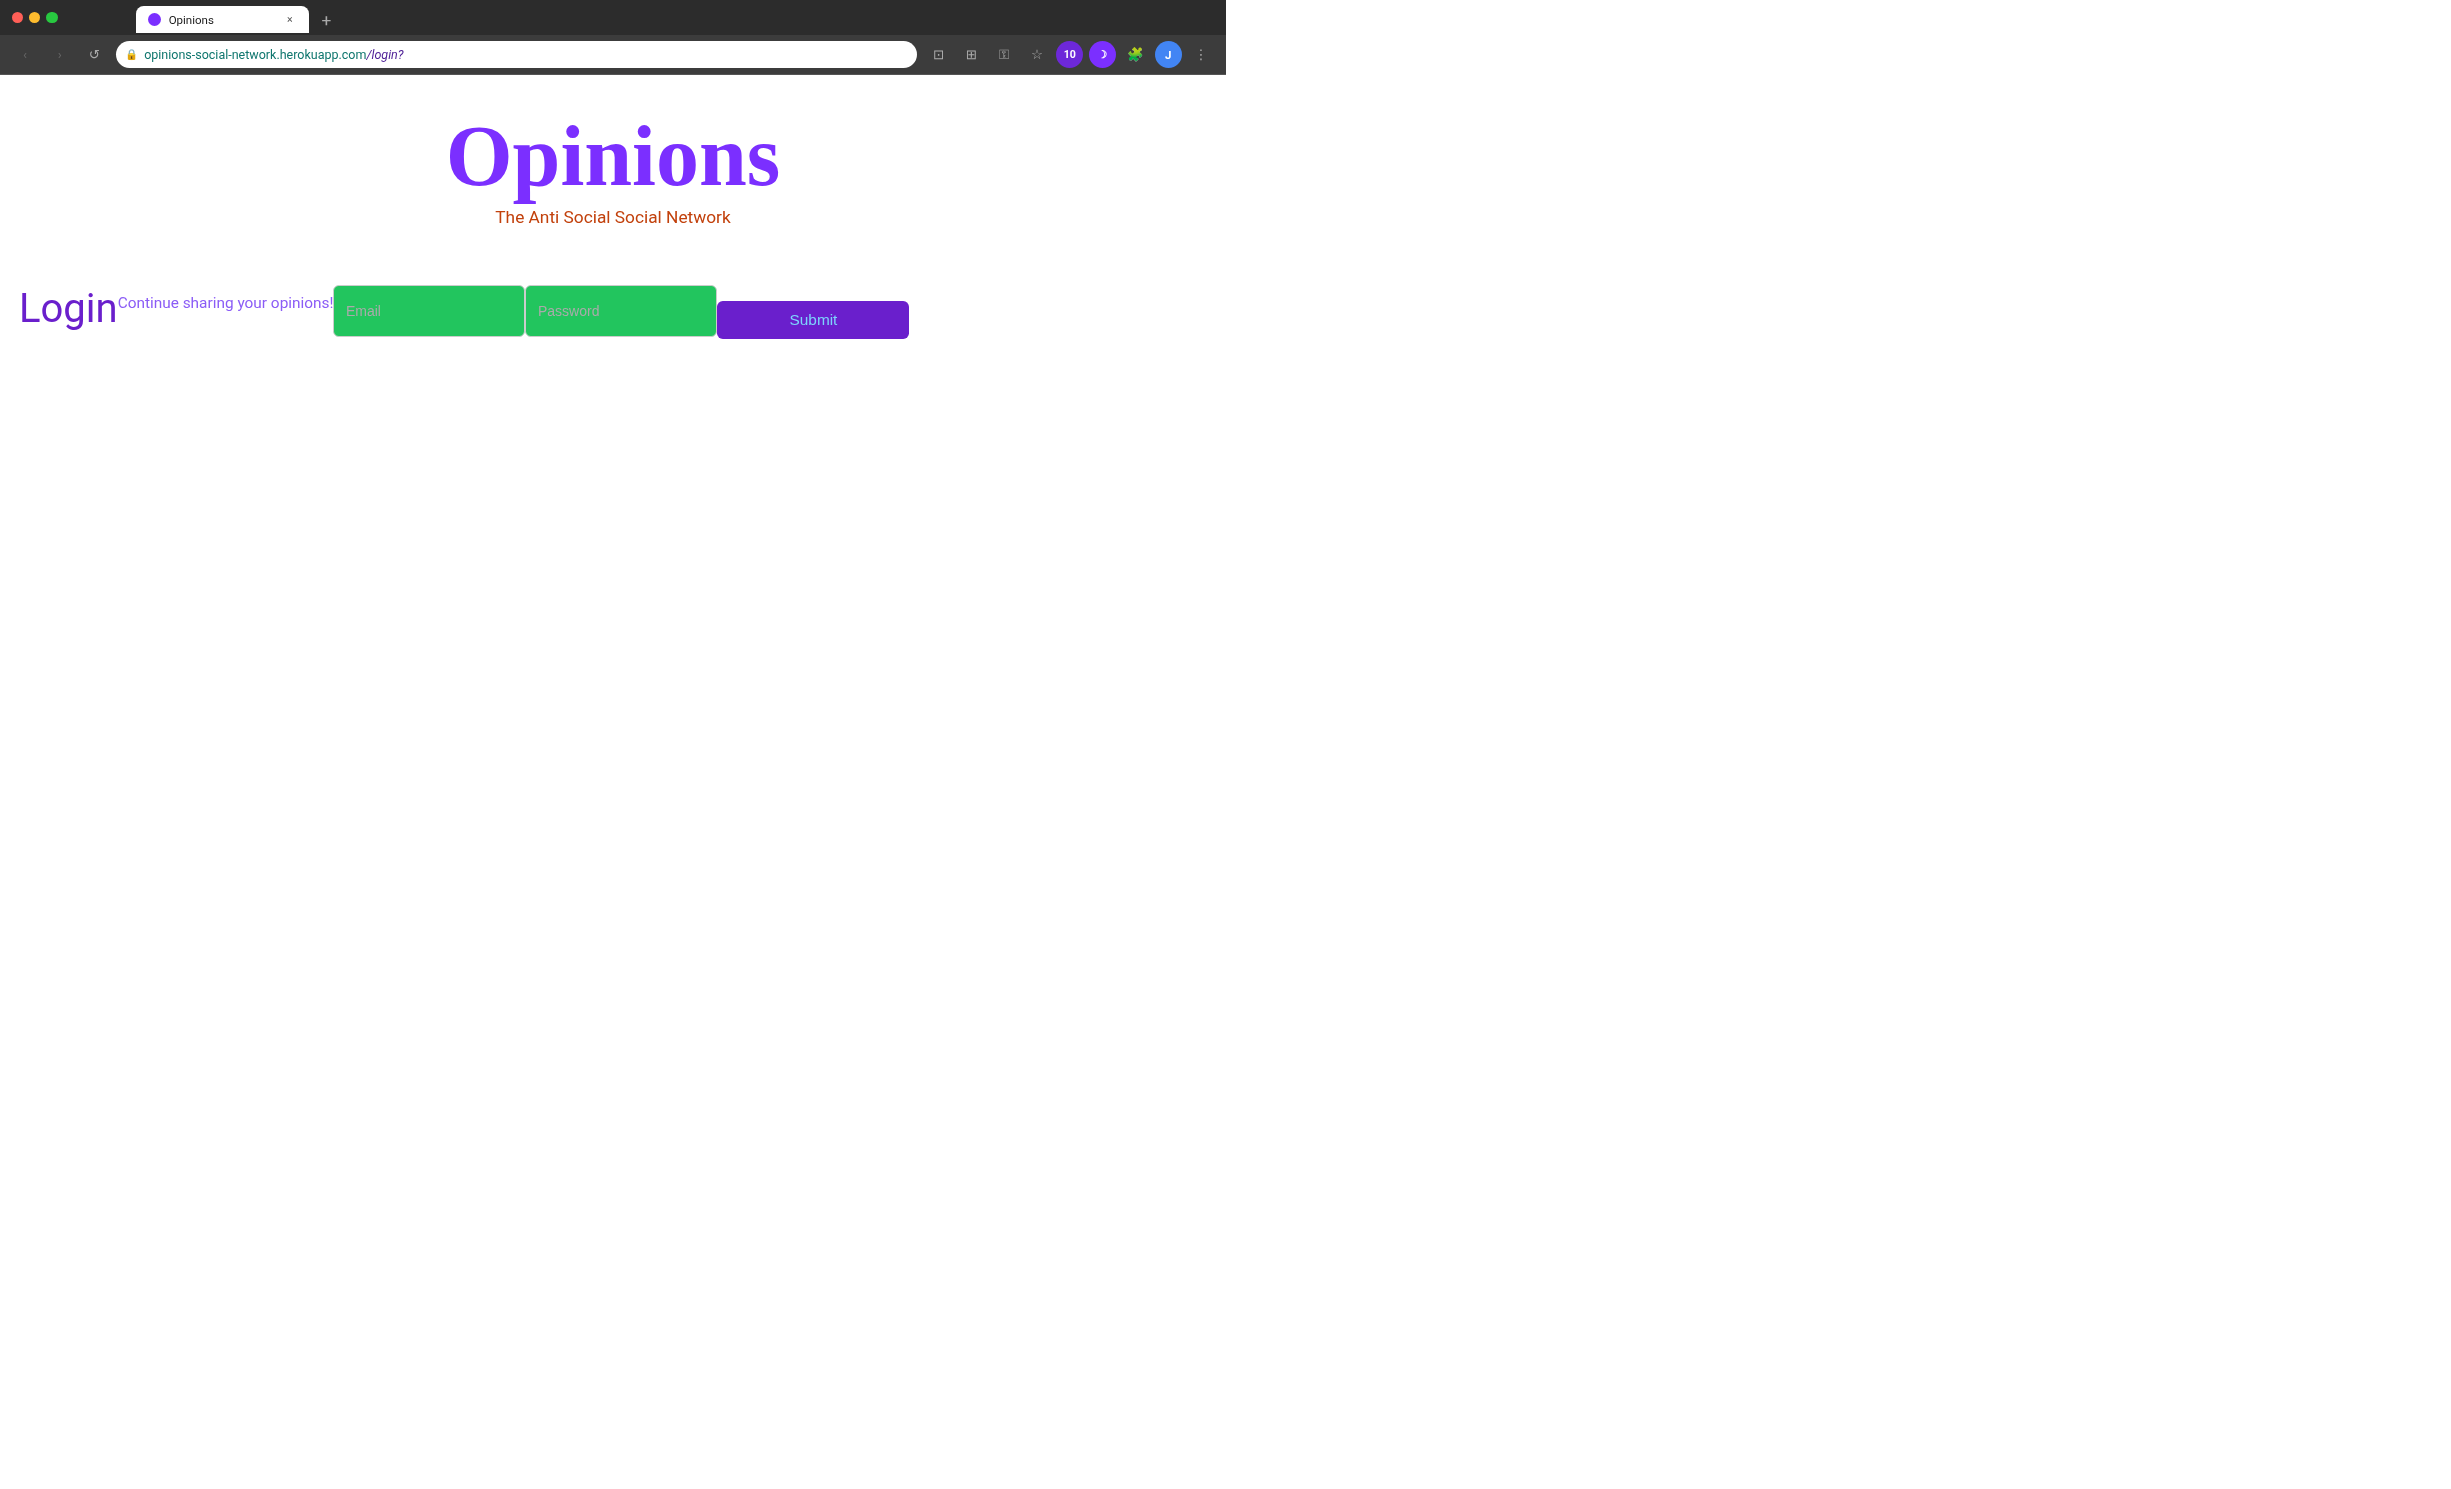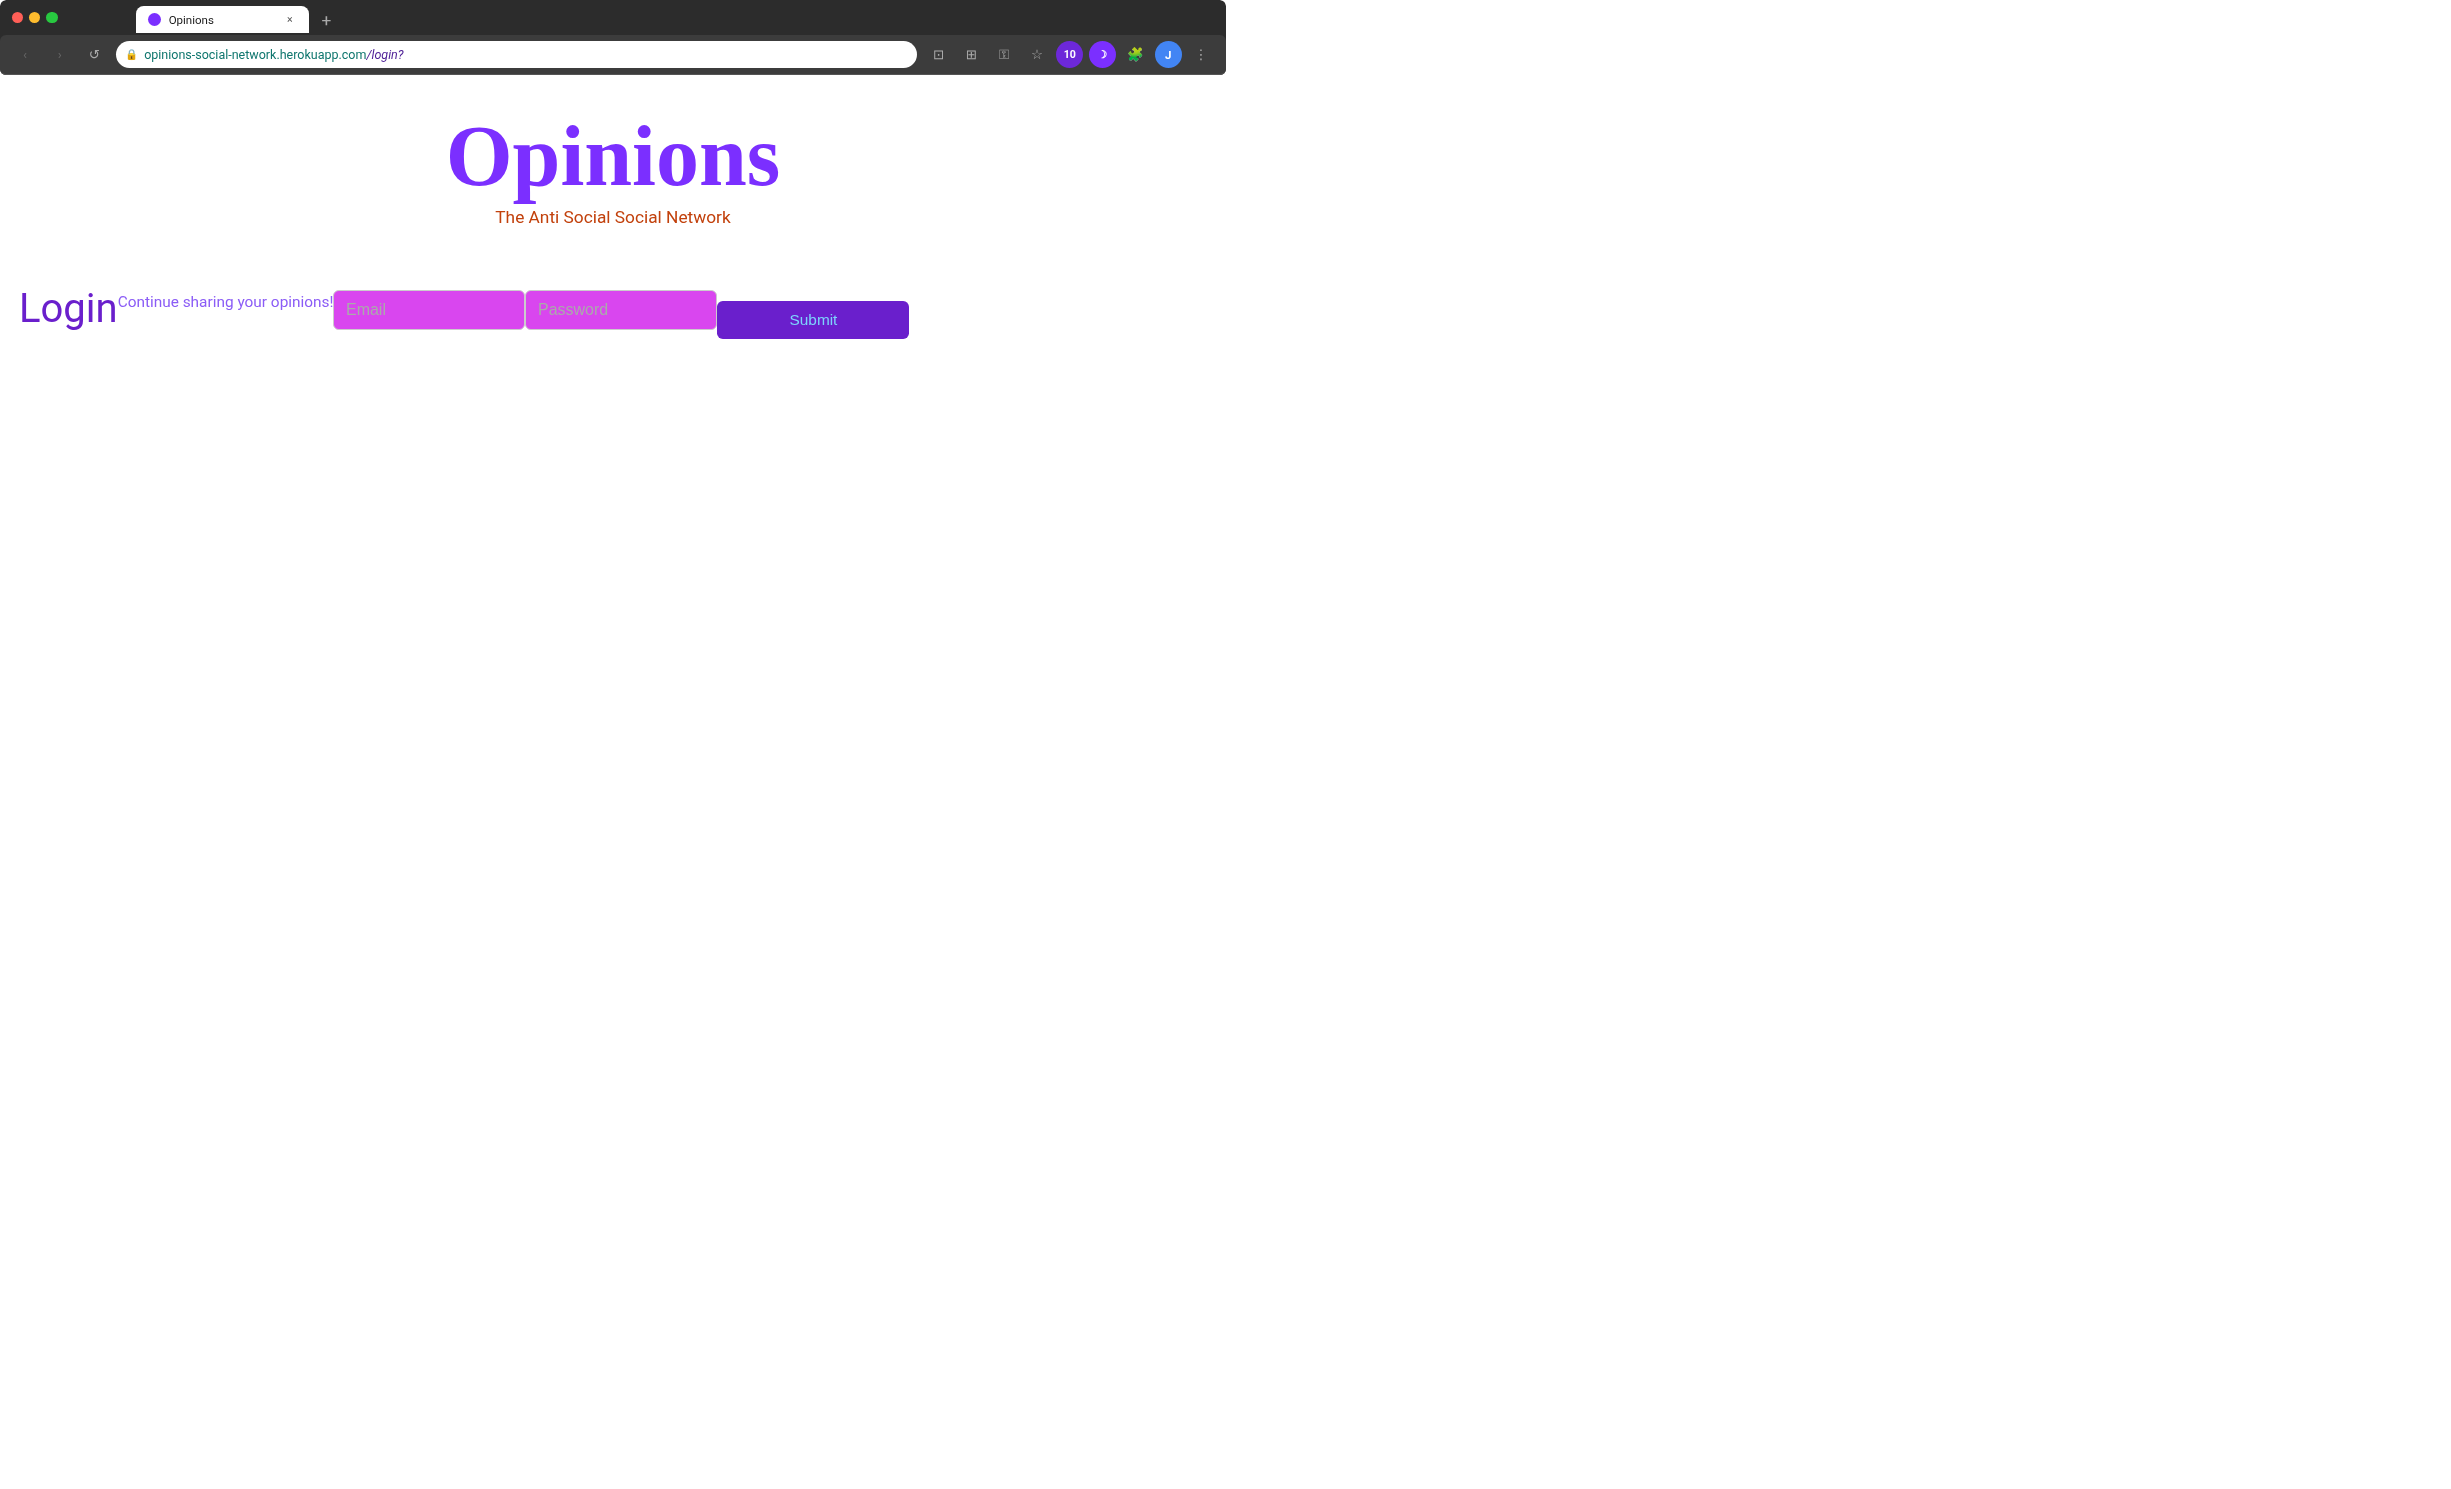--- a/index.html
+++ b/index.html
@@ -1,19 +1,18 @@
 <!DOCTYPE html>
 <html><head>
   <meta charset="utf-8">
   <style>
     * {
       margin: 0;
       padding: 0;
       box-sizing: border-box;
-      border-radius: 6px;
     }
 
     body {
       font-family: -apple-system, BlinkMacSystemFont, 'Segoe UI', Roboto, sans-serif;
       background: #ffffff;
       width: 1226px;
       height: 745px;
       overflow: hidden;
     }
 
@@ -254,28 +253,28 @@
       margin-bottom: 27px;
     }
 
     .form-group {
       width: 192px;
       margin-bottom: 11.5px;
     }
 
     .form-input {
       width: 192px;
-      height: 40px;
+      height: 52px;
       border: 1px solid #ccc;
       border-radius: 5.8px;
       padding: 0 11.5px;
-      font-size: 16px;
+      font-size: 14px;
       color: #333;
       outline: none;
-      background: #d946ef;
+      background: #22c55e;
     }
 
     .form-input::placeholder {
       color: #aaa;
     }
 
     .submit-btn {
       width: 192px;
       height: 38px;
       background: #6a1fcc;

